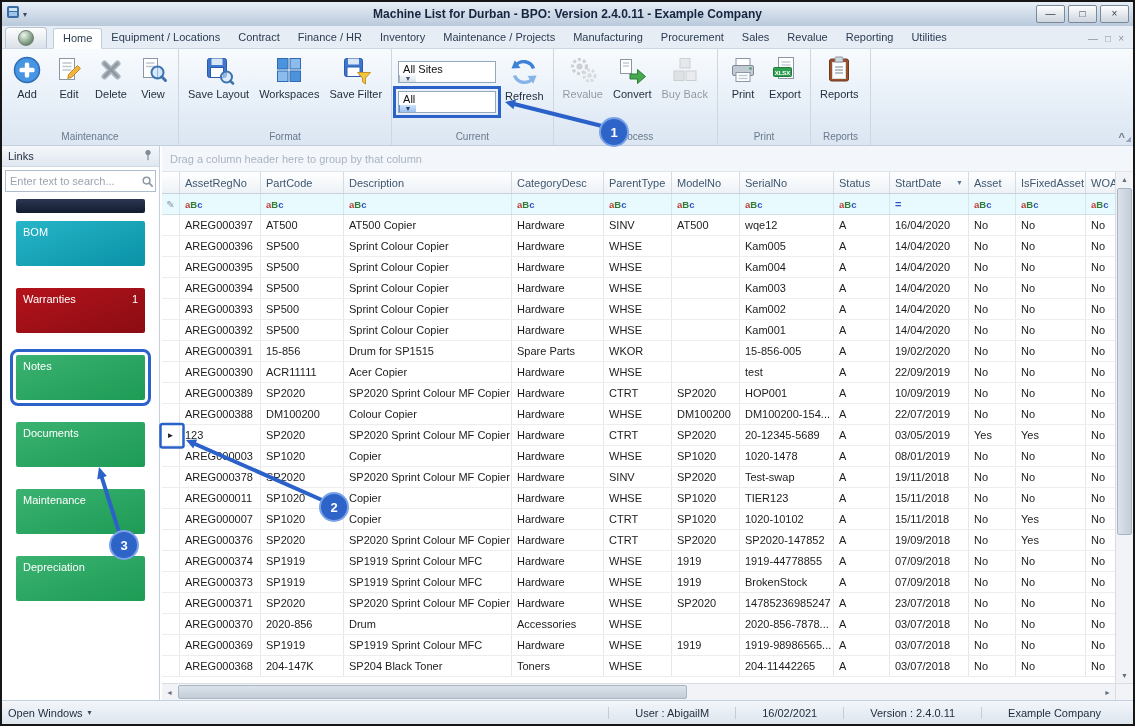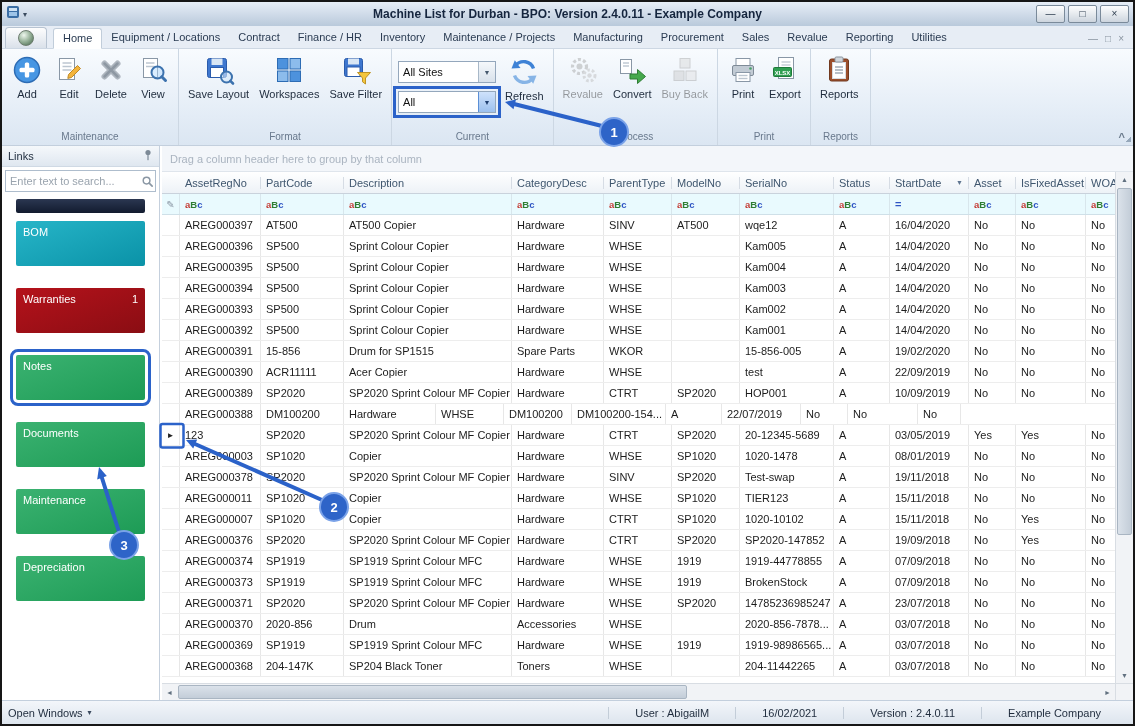--- a/index.html
+++ b/index.html
@@ -26,21 +26,21 @@
   .rgroup{display:flex;flex-direction:column;border-right:1px solid #ccd7e3;}
   .rgroup-content{flex:1;display:flex;align-items:flex-start;padding:2px 4px 0 4px;}
   .rgroup-caption{height:16px;line-height:16px;text-align:center;font-size:10px;color:#68788c;position:relative;padding:0 12px;white-space:nowrap;}
   .glauncher{position:absolute;right:2px;bottom:3px;width:0;height:0;border-left:5px solid transparent;border-bottom:5px solid #95a7ba;}
   .rbtn{display:flex;flex-direction:column;align-items:center;padding:3px 5px 0;border-radius:3px;}
   .rbtn .ricon{width:32px;height:32px;margin-bottom:2px;}
   .rbtn .ricon svg{width:32px;height:32px;display:block;}
   .rbtn .rlabel{font-size:11px;color:#1e2b3c;white-space:nowrap;}
   .rbtn.disabled{opacity:.45;filter:grayscale(1);}
   .combo-stack{display:flex;flex-direction:column;gap:8px;margin:10px 4px 0 2px;}
-  .combo{width:96px;height:20px;border:1px solid #94a7bc;background:#fff;display:flex;align-items:stretch;font-size:11px;}
+  .combo{width:96px;height:20px;border:1px solid #94a7bc;background:#fff;display:flex;align-items:stretch;font-size:11px;flex-direction:column;}
   .combo-text{flex:1;display:flex;align-items:center;padding:0 4px;color:#111;white-space:nowrap;overflow:hidden;}
   .combo-btn{width:16px;background:linear-gradient(#f5f8fb,#d8e1eb);border-left:1px solid #a8b8c8;display:flex;align-items:center;justify-content:center;font-size:7px;color:#45586d;}
   .combo.highlight{outline:3px solid #2b62c9;outline-offset:2px;}
   .combo.highlight .combo-btn{background:linear-gradient(#cfe2fb,#9cc0ee);border-left-color:#5b8fd6;color:#1d3d6e;}
   .ribbon-collapse{position:absolute;right:8px;bottom:2px;font-size:11px;font-weight:bold;color:#6a7a8c;line-height:12px;}
 
   
   .main{flex:1;display:flex;min-height:0;background:#eef2f8;}
 
   
@@ -60,21 +60,21 @@
   .tile.green{background:linear-gradient(160deg,#3bb271,#1d9b55);}
   .tile.navy{background:linear-gradient(#2b3751,#121b2f);}
   .tile.selected{outline:3px solid #2b62c9;outline-offset:3px;}
   .tile .badge{position:absolute;top:5px;right:7px;}
 
   
   .grid-area{flex:1;display:flex;flex-direction:column;min-width:0;background:#fff;padding-left:2px;}
   .group-panel{height:25px;flex:none;border-bottom:1px solid #dfe5ec;background:#f3f6fa;display:flex;align-items:center;padding:0 8px;font-size:11px;color:#aab4c0;}
   .grid-mid{flex:1;display:flex;min-height:0;}
   .grid-viewport{flex:1;overflow:hidden;min-width:0;}
-  .hrow{display:flex;height:21px;border-bottom:1px solid #c9d2dc;background:linear-gradient(#ffffff,#edf2f7);width:967px;align-items:center;}
+  .hrow{display:flex;height:21px;border-bottom:1px solid #c9d2dc;background:linear-gradient(#ffffff,#edf2f7);width:967px;}
   .hcell{box-sizing:border-box;flex:none;border-right:1px solid #d6dce4;display:flex;align-items:center;padding:0 5px;font-size:11px;color:#3f566e;white-space:nowrap;overflow:hidden;}
   .hcell .sort{margin-left:auto;font-size:7px;color:#5f7globalthis;color:#5f7590;}
   .frow{display:flex;height:20px;border-bottom:1px solid #cfe0e8;background:#e9fafe;width:967px;}
   .fcell{box-sizing:border-box;flex:none;border-right:1px solid #d8e6ec;display:flex;align-items:center;gap:0;padding:0 5px;font-size:10px;white-space:nowrap;overflow:hidden;}
   .fl{font-weight:bold;font-size:9.5px;}
   .fl0{color:#c43c35;}.fl1{color:#2e7d32;}.fl2{color:#2f55c4;}
   .fl-eq{color:#2f55c4;font-weight:bold;font-size:11px;}
   .pencil{color:#8a97a4;font-size:10px;}
   .drow{display:flex;height:20px;border-bottom:1px solid #ededed;background:#fff;width:967px;}
   .dcell{box-sizing:border-box;flex:none;border-right:1px solid #e7e7e7;display:flex;align-items:center;padding:0 5px;font-size:11px;color:#1c1c1c;white-space:nowrap;overflow:hidden;}
@@ -643,20 +643,21 @@
                 <div class="dcell" style="width: 56px;">A</div>
                 <div class="dcell" style="width: 79px;">10/09/2019</div>
                 <div class="dcell" style="width: 47px;">No</div>
                 <div class="dcell" style="width: 70px;">No</div>
                 <div class="dcell" style="width: 43px;">No</div>
               </div>
               <div class="drow">
                 <div class="dcell indicator"></div>
                 <div class="dcell" style="width: 81px;">AREG000388</div>
                 <div class="dcell" style="width: 83px;">DM100200</div>
+                <div class="dcell" style="width: 168px;">Colour Copier</div>
                 <div class="dcell" style="width: 92px;">Hardware</div>
                 <div class="dcell" style="width: 68px;">WHSE</div>
                 <div class="dcell" style="width: 68px;">DM100200</div>
                 <div class="dcell" style="width: 94px;">DM100200-154...</div>
                 <div class="dcell" style="width: 56px;">A</div>
                 <div class="dcell" style="width: 79px;">22/07/2019</div>
                 <div class="dcell" style="width: 47px;">No</div>
                 <div class="dcell" style="width: 70px;">No</div>
                 <div class="dcell" style="width: 43px;">No</div>
               </div>

